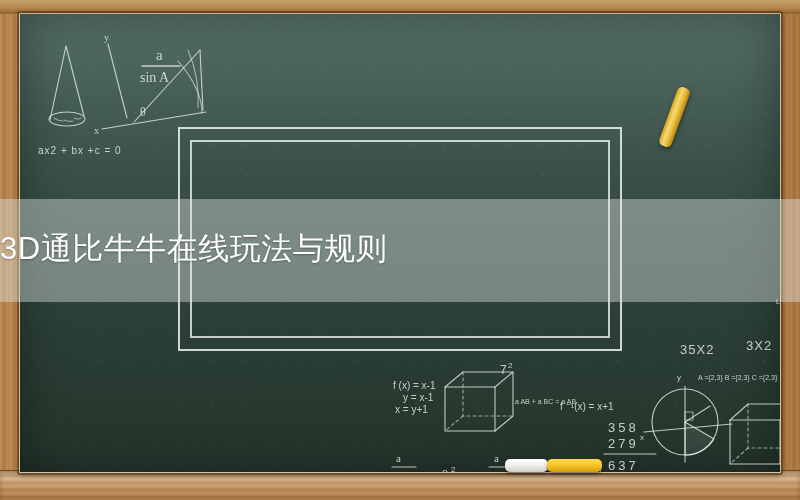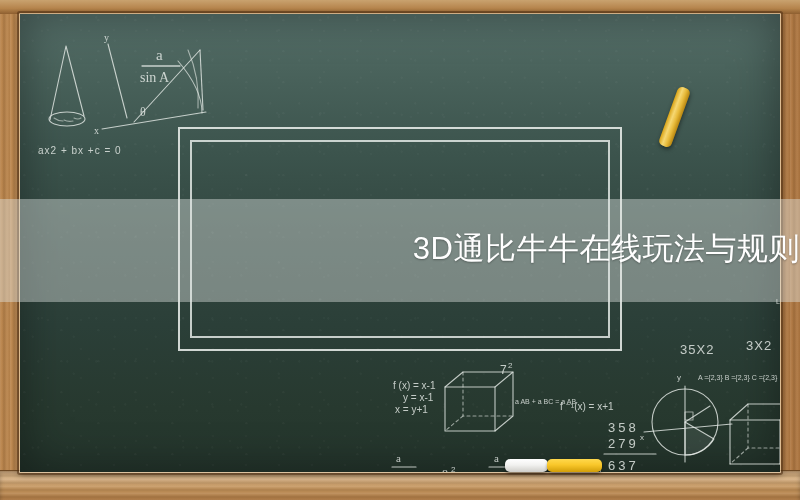--- a/index.html
+++ b/index.html
@@ -88,21 +88,21 @@
   
   .band{
     position:absolute;left:0;right:0;top:199px;height:103px;
     background:rgba(226,232,229,.42);
     pointer-events:none;
   }
 
   
   .title{
     position:absolute;left:0;right:0;top:230px;
-    text-align:right;
+    text-align:left;
     color:#ffffff;
     font-size:31px;
     font-weight:300;
     letter-spacing:.5px;
     line-height:38px;
     text-shadow:0 1px 2px rgba(0,0,0,.30);
     white-space:nowrap;
   }
 
   

